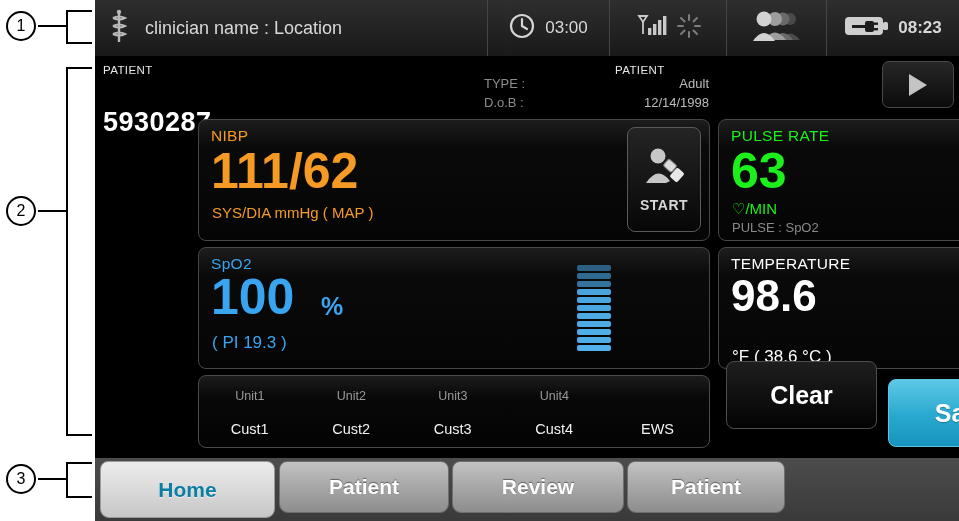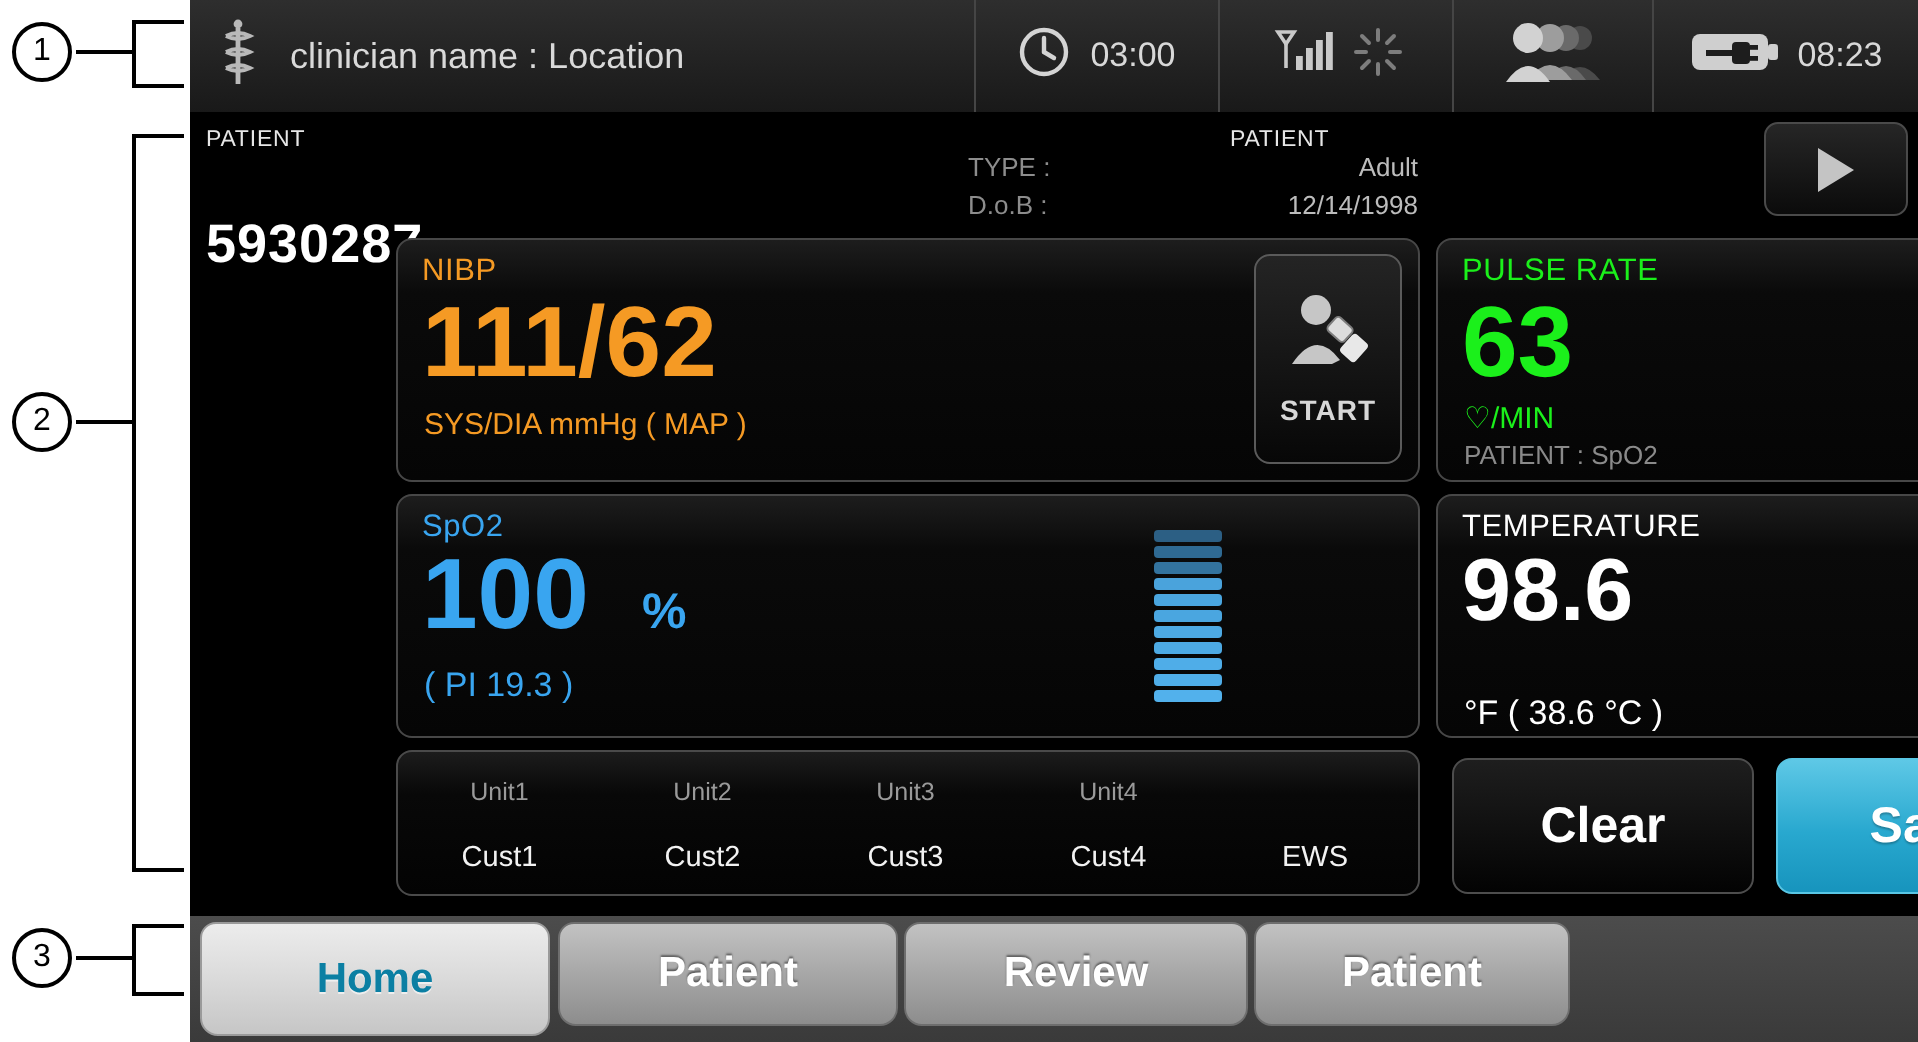--- a/index.html
+++ b/index.html
@@ -40,21 +40,21 @@
   }
   .sb-cell {
     display: flex; align-items: center; justify-content: center;
     border-right: 1px solid #454545;
     background: linear-gradient(#2e2e2e, #191919);
   }
   #sb-clinician { flex: 0 0 393px; justify-content: flex-start; padding-left: 14px; gap: 16px; }
   #sb-timer   { flex: 0 0 122px; gap: 10px; }
   #sb-signal  { flex: 0 0 117px; gap: 8px; }
   #sb-users   { flex: 0 0 100px; }
-  #sb-battery { flex: 1 1 auto; gap: 8px; border-right: none; }
+  #sb-battery { flex: 1 1 auto; gap: 8px; border-right: none; font-weight: bold; }
 
   .sb-text { color: #d8d8d8; font-size: 17px; }
   .clinician-text { color: #d9d9d9; font-size: 18px; }
 
   
   #patient-header { position: absolute; left: 0; top: 56px; width: 864px; height: 62px; background:#000; }
   .ph-label { position: absolute; color: #e6e6e6; font-size: 11.5px; letter-spacing: .4px; }
   .ph-id { position: absolute; color: #fff; font-size: 27px; font-weight: bold; letter-spacing: .5px; }
   .ph-meta { position: absolute; color: #8d8d8d; font-size: 13px; }
   .ph-meta .k { display: inline-block; }
@@ -124,21 +124,21 @@
     align-items: center;
   }
   .cust-cell { flex: 1 1 0; position: relative; }
   .cust-name { position: absolute; left: 0; right: 0; top: 9px; text-align: center; color: #f2f2f2; font-size: 14.5px; }
   .cust-unit { position: absolute; left: 0; right: 0; bottom: 9px; text-align: center; color: #9a9a9a; font-size: 12.5px; }
   #ews-cell { flex: 0 0 104px; border-left: 1px solid #555; position: relative; }
   #ews-name { position: absolute; left: 0; right: 0; top: 9px; text-align: center; color: #f2f2f2; font-size: 14.5px; }
 
   
   #clear-button {
-    position: absolute; left: 631px; top: 379px; width: 151px; height: 68px;
+    position: absolute; left: 631px; top: 361px; width: 151px; height: 68px;
     border: 1px solid #4d4d4d; border-radius: 8px;
     background: linear-gradient(#1e1e1e, #030303);
     display: flex; align-items: center; justify-content: center;
     color: #fff; font-size: 25px; font-weight: bold;
   }
   #save-button {
     position: absolute; left: 793px; top: 379px; width: 152px; height: 68px;
     border: 1px solid #59c6e4; border-radius: 8px;
     background: linear-gradient(#5ec8e6 0%, #28a8cf 55%, #1794bd 100%);
     display: flex; align-items: center; justify-content: center;
@@ -336,21 +336,21 @@
           </svg>
         </span>
         <span id="start-label">START</span>
       </div>
     </div>
 
     <div class="panel" id="panel-pulse">
       <span class="p-title c-pulse">PULSE RATE</span>
       <span class="p-value c-pulse" id="pulse-value">63</span>
       <span class="p-unit  c-pulse" id="pulse-unit">♡/MIN</span>
-      <span class="p-unit  c-dim" id="pulse-source">PATIENT : SpO2</span>
+      <span class="p-unit  c-dim" id="pulse-source">PULSE : SpO2</span>
     </div>
 
     <div class="panel" id="panel-spo2">
       <span class="p-title c-spo2">SpO2</span>
       <span class="p-value c-spo2" id="spo2-value">100</span>
       <span class="c-spo2 p-value" id="spo2-pct">%</span>
       <span class="p-unit  c-spo2" id="spo2-pi">( PI 19.3 )</span>
 
       <div id="spo2-bar">
         <div class="pbar-seg" style="background:#2c5f84;"></div>

